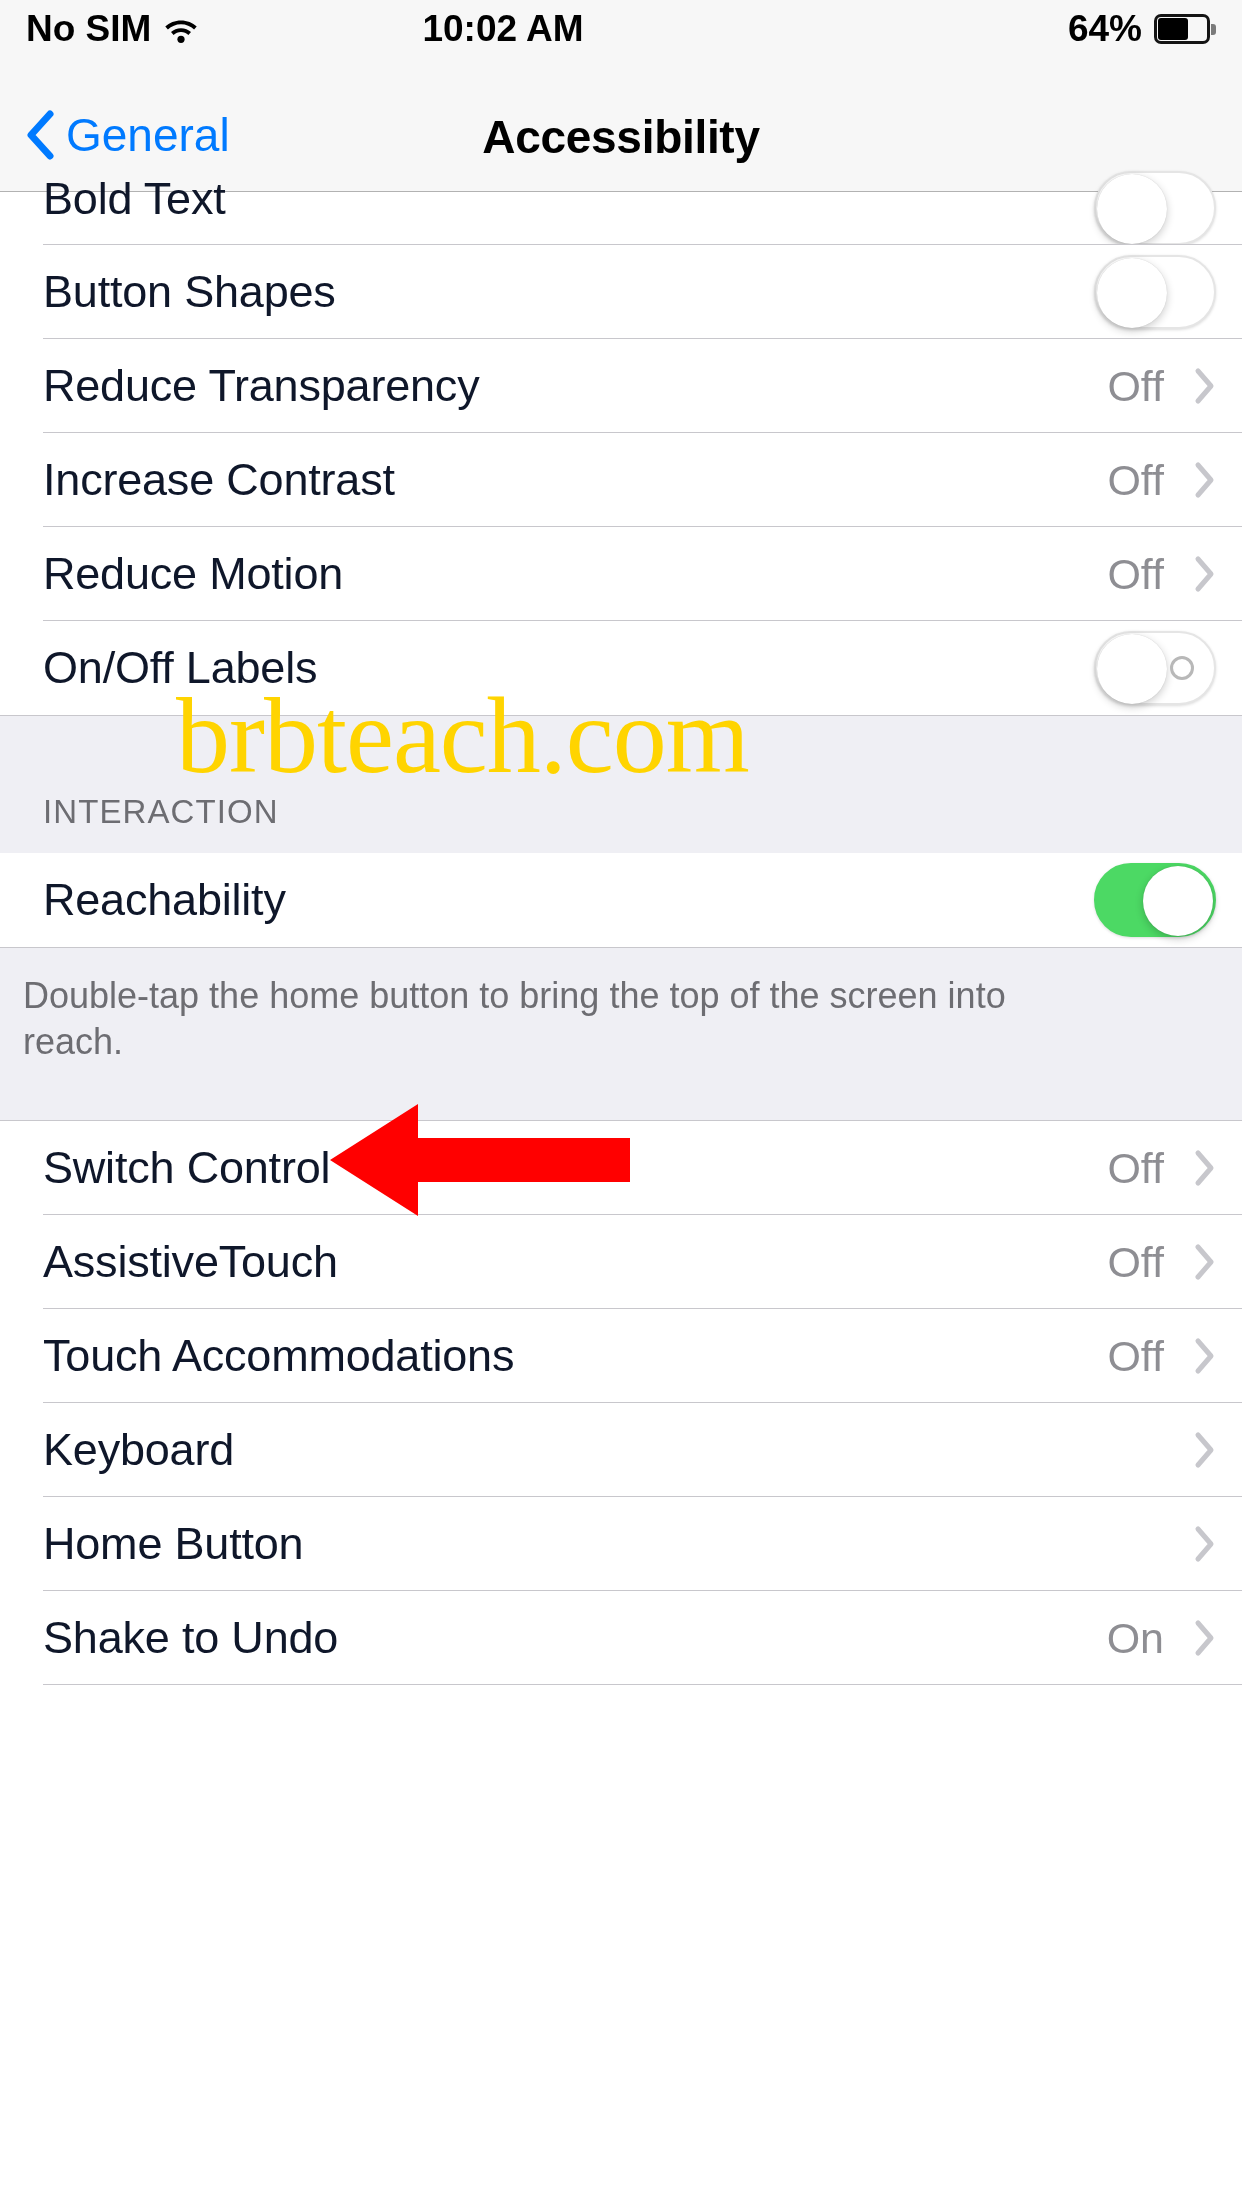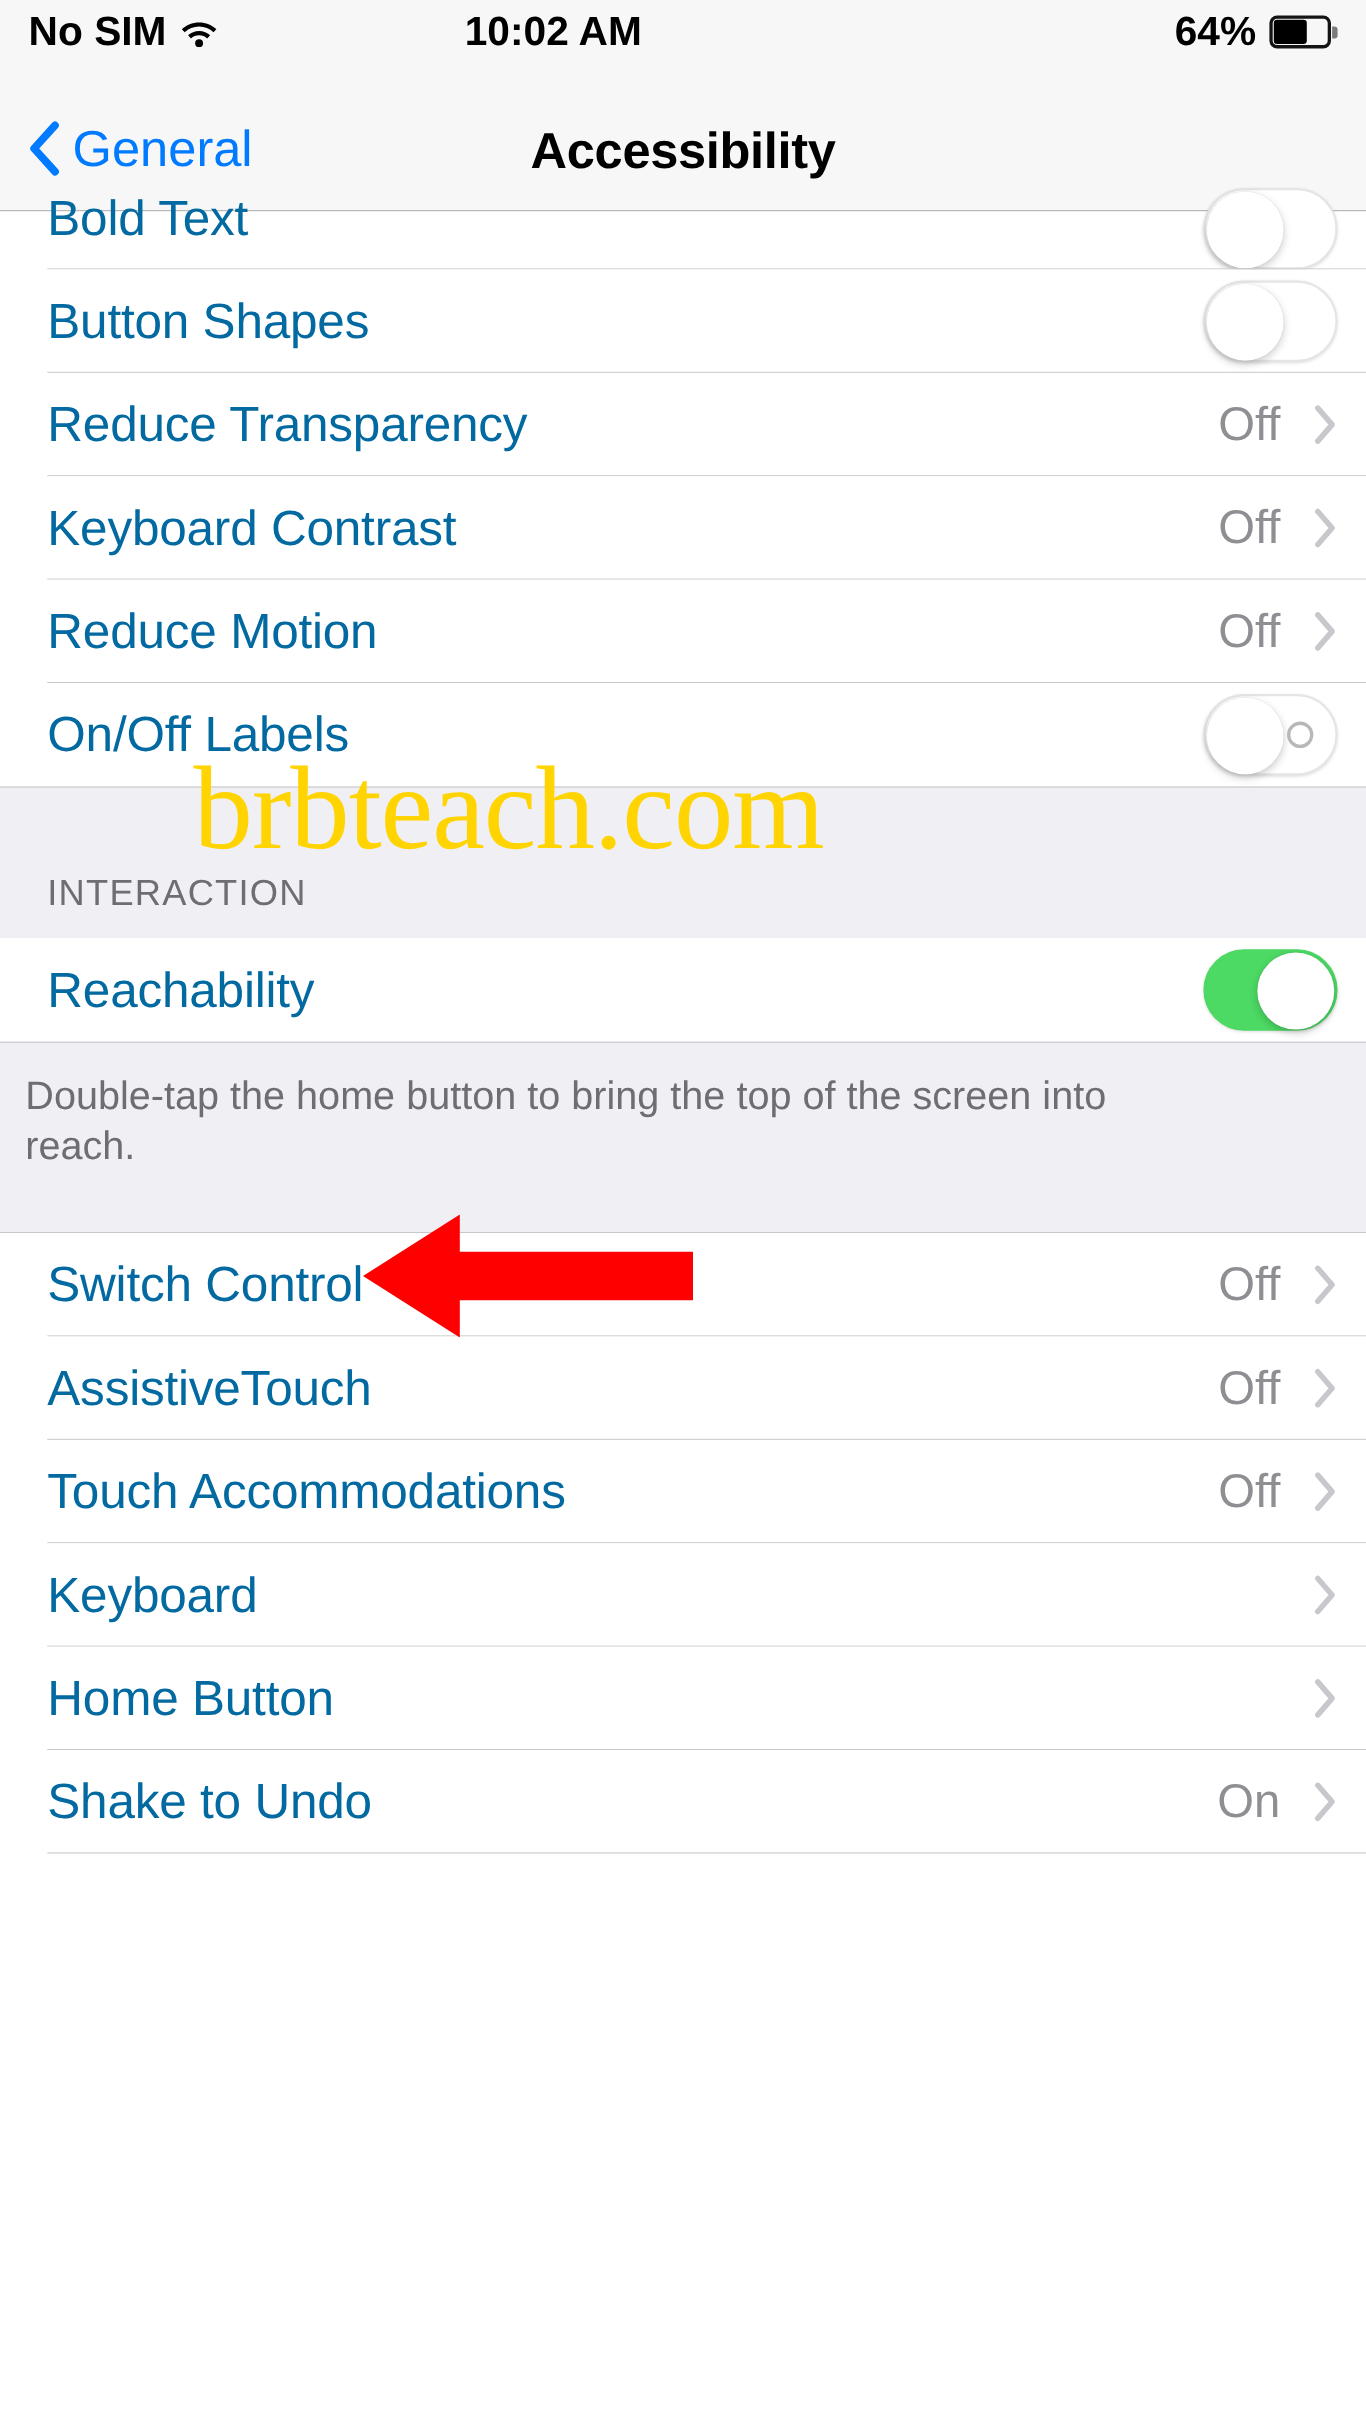--- a/index.html
+++ b/index.html
@@ -61,21 +61,21 @@
   .group{ background:#ffffff; }
 
   .row{
     position:relative; width:1242px; height:94px;
     background:#fff;
     display:flex; align-items:center;
   }
   .row.clipped{ height:52px; align-items:flex-end; }
   .row-label{
     position:absolute; left:43px;
-    font-size:45px; color:#0369a1; letter-spacing:-0.2px;
+    font-size:45px; color:#0f172a; letter-spacing:-0.2px;
     white-space:nowrap;
   }
   .row.clipped .row-label{ bottom:20px; }
   .row-right{
     position:absolute; right:26px;
     display:flex; align-items:center; gap:30px;
   }
   .row-value{ font-size:43px; color:#8e8e93; }
   .chev{ display:block; }
   .sep{
@@ -211,21 +211,21 @@
         <span class="row-right">
           <span class="row-value">Off</span>
           <svg class="chev" width="22" height="38" viewBox="0 0 22 38">
             <polyline points="4,4 17,19 4,34" fill="none" stroke="#c7c7cc" stroke-width="5" stroke-linecap="round" stroke-linejoin="round"></polyline>
           </svg>
         </span>
         <span class="sep"></span>
       </div>
 
       <div class="row">
-        <span class="row-label">Keyboard Contrast</span>
+        <span class="row-label">Increase Contrast</span>
         <span class="row-right">
           <span class="row-value">Off</span>
           <svg class="chev" width="22" height="38" viewBox="0 0 22 38">
             <polyline points="4,4 17,19 4,34" fill="none" stroke="#c7c7cc" stroke-width="5" stroke-linecap="round" stroke-linejoin="round"></polyline>
           </svg>
         </span>
         <span class="sep"></span>
       </div>
 
       <div class="row">

